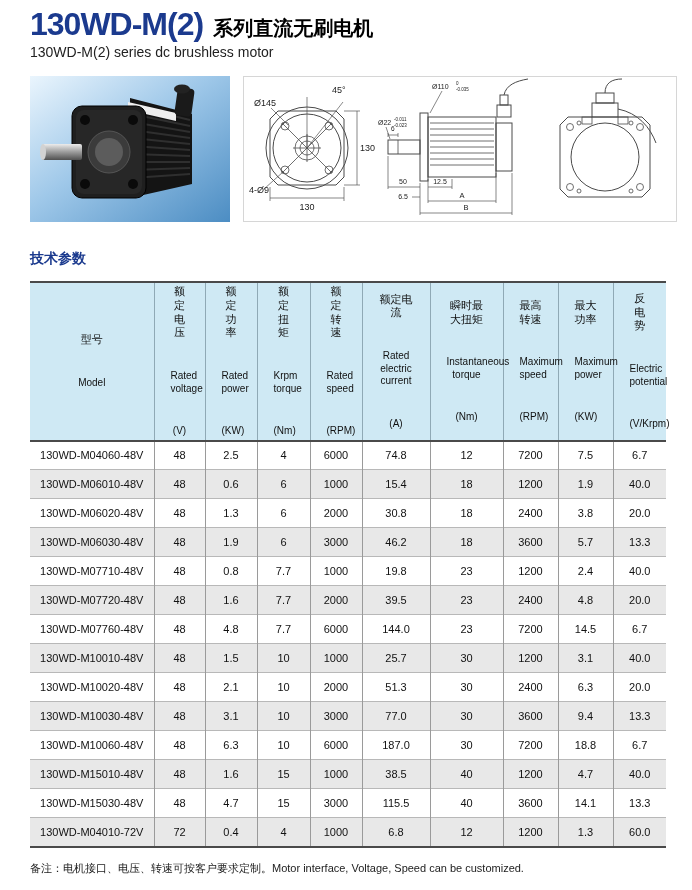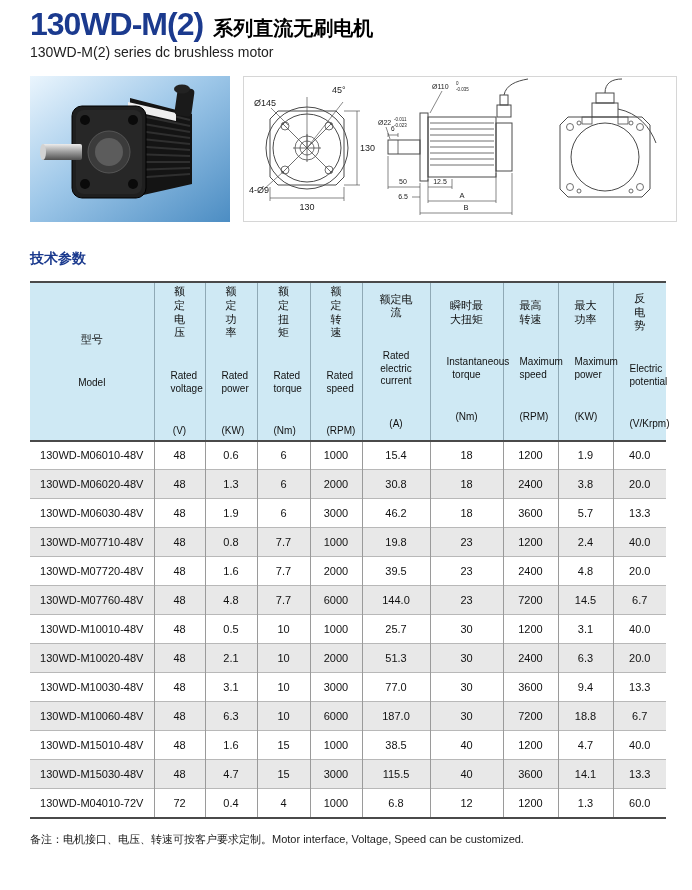--- a/index.html
+++ b/index.html
@@ -250,21 +250,21 @@
             <div class="h-en">Rated voltage</div>
             <div class="h-en">(V)</div>
           </th>
           <th>
             <div class="h-cn">额定功率</div>
             <div class="h-en">Rated power</div>
             <div class="h-en">(KW)</div>
           </th>
           <th>
             <div class="h-cn">额定扭矩</div>
-            <div class="h-en">Rated torque</div>
+            <div class="h-en">Krpm torque</div>
             <div class="h-en">(Nm)</div>
           </th>
           <th>
             <div class="h-cn">额定转速</div>
             <div class="h-en">Rated speed</div>
             <div class="h-en">(RPM)</div>
           </th>
           <th>
             <div class="h-cn">额定电流</div>
             <div class="h-en">Rated electric current</div>
@@ -286,20 +286,32 @@
             <div class="h-en">(KW)</div>
           </th>
           <th>
             <div class="h-cn">反电势</div>
             <div class="h-en">Electric potential</div>
             <div class="h-en">(V/Krpm)</div>
           </th>
         </tr>
     </thead>
     <tbody>
+        <tr>
+          <td>130WD-M04060-48V</td>
+          <td>48</td>
+          <td>2.5</td>
+          <td>4</td>
+          <td>6000</td>
+          <td>74.8</td>
+          <td>12</td>
+          <td>7200</td>
+          <td>7.5</td>
+          <td>6.7</td>
+        </tr>
         <tr>
           <td>130WD-M06010-48V</td>
           <td>48</td>
           <td>0.6</td>
           <td>6</td>
           <td>1000</td>
           <td>15.4</td>
           <td>18</td>
           <td>1200</td>
           <td>1.9</td>
@@ -361,21 +373,21 @@
           <td>6000</td>
           <td>144.0</td>
           <td>23</td>
           <td>7200</td>
           <td>14.5</td>
           <td>6.7</td>
         </tr>
         <tr>
           <td>130WD-M10010-48V</td>
           <td>48</td>
-          <td>0.5</td>
+          <td>1.5</td>
           <td>10</td>
           <td>1000</td>
           <td>25.7</td>
           <td>30</td>
           <td>1200</td>
           <td>3.1</td>
           <td>40.0</td>
         </tr>
         <tr>
           <td>130WD-M10020-48V</td>

